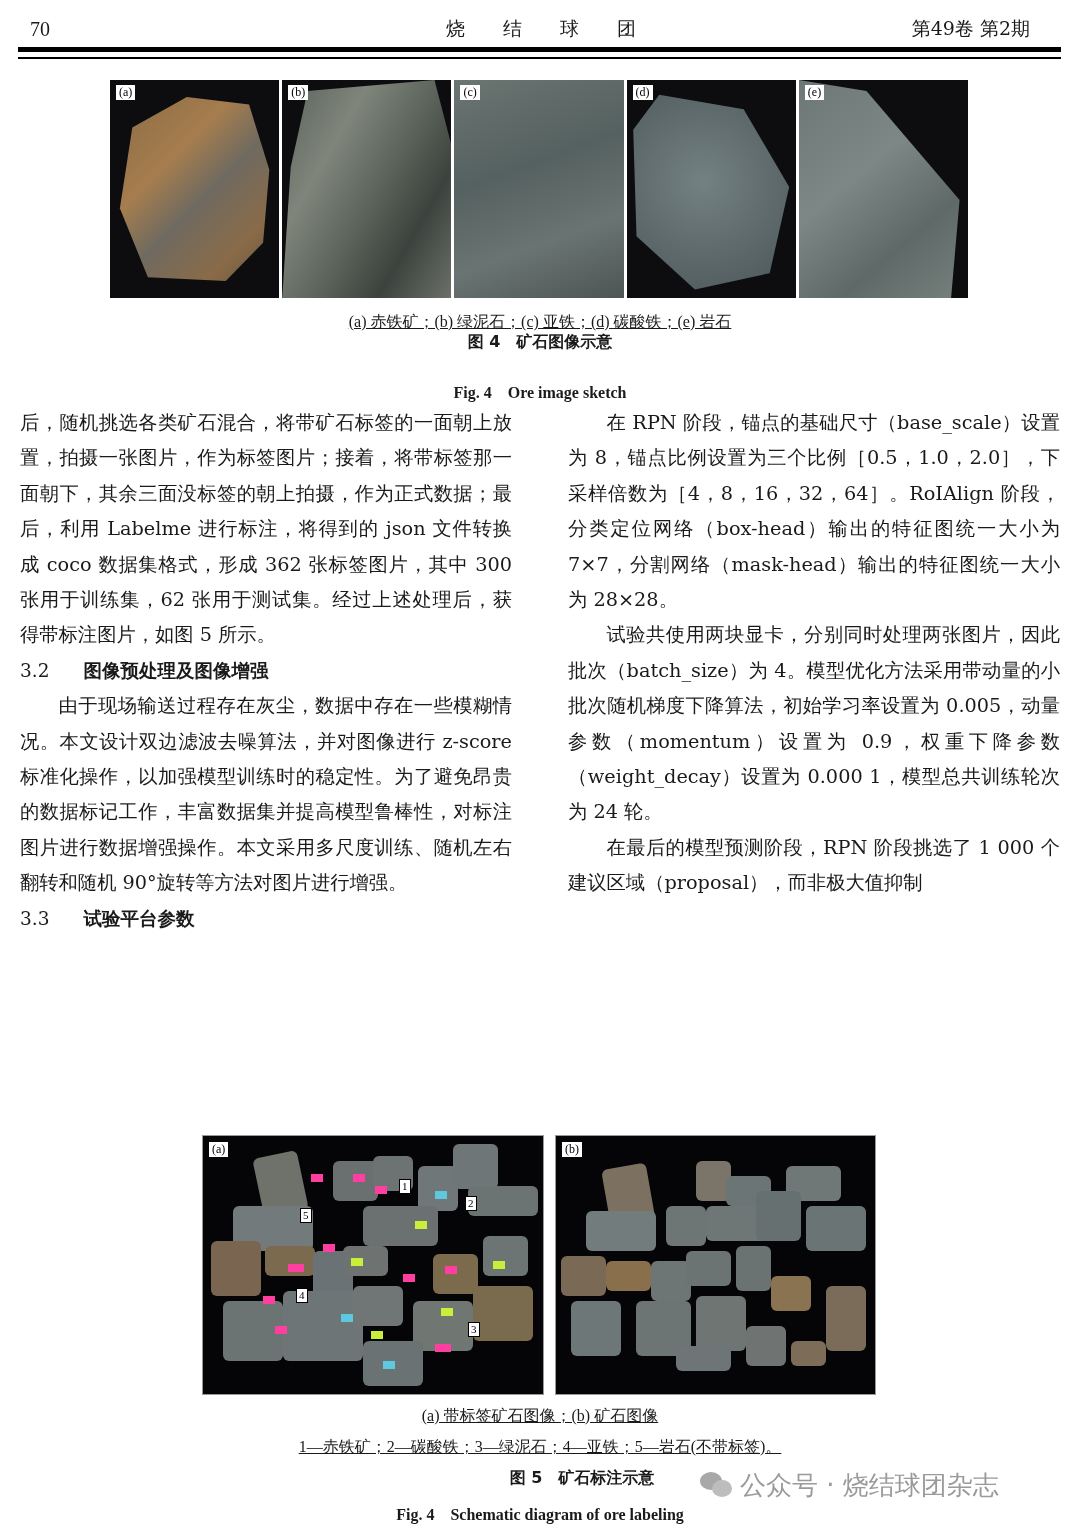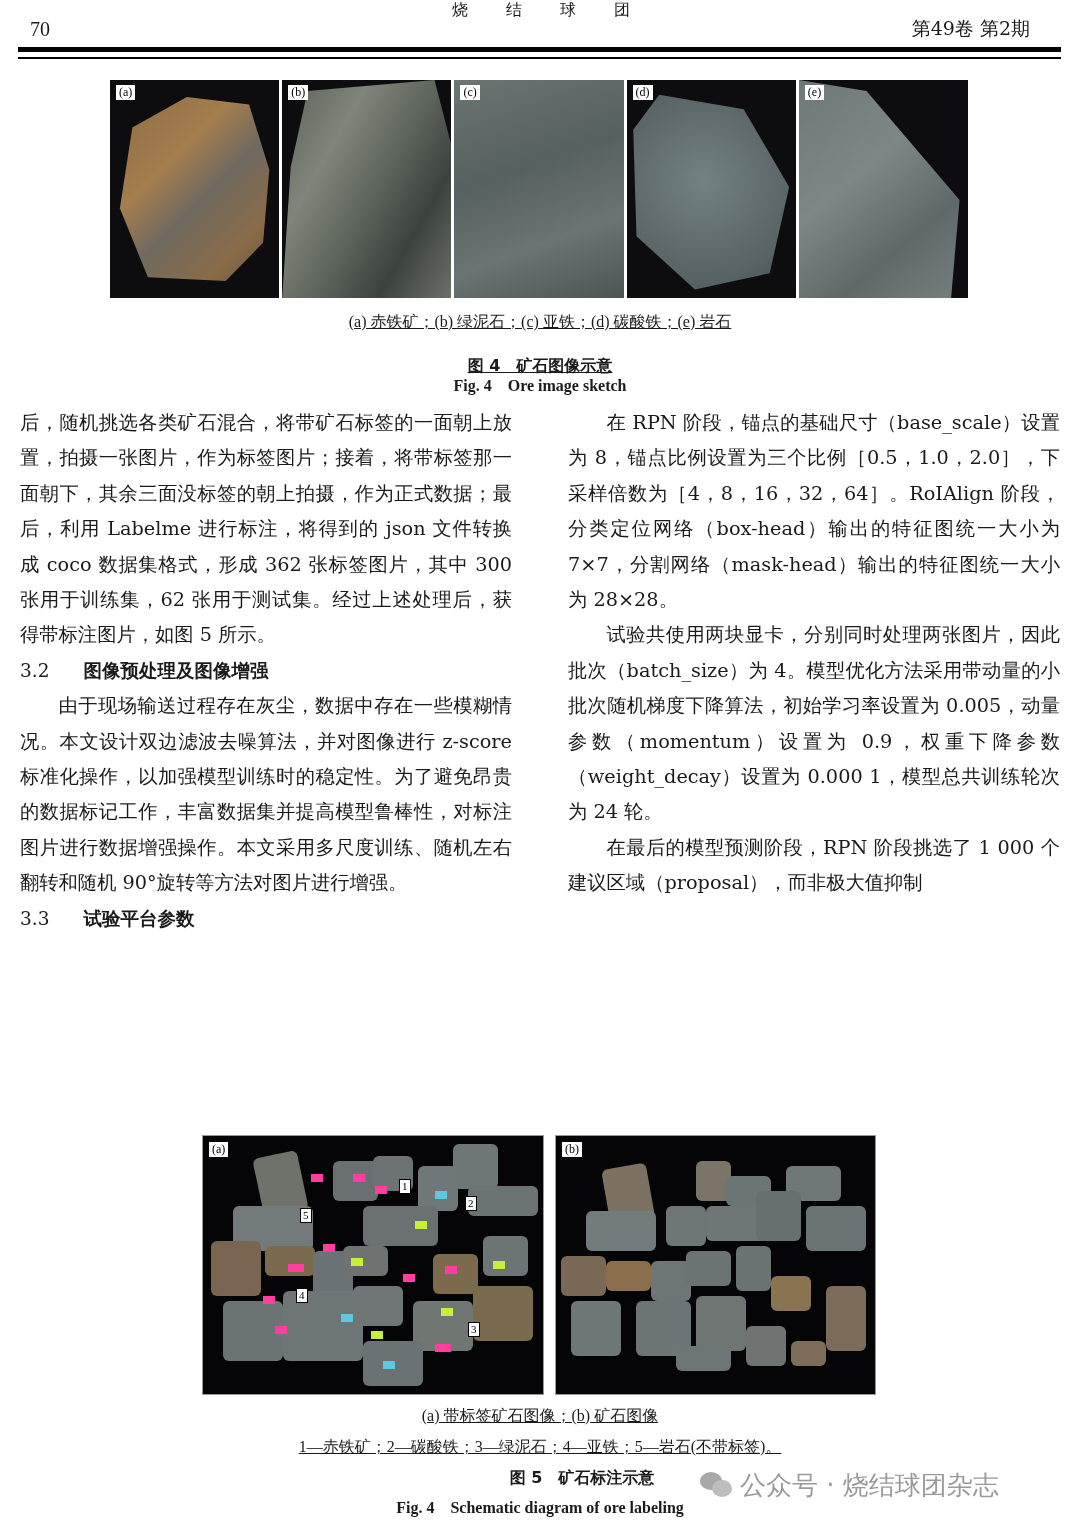--- a/index.html
+++ b/index.html
@@ -2,39 +2,39 @@
 <html><head>
 <meta charset="utf-8">
 <style>
   html, body { margin: 0; padding: 0; background: #ffffff; }
   body {
     width: 1080px; height: 1530px; position: relative; overflow: hidden;
     font-family: "DejaVu Serif", "Liberation Serif", serif; color: #1a1a1a;
   }
   .header { position: absolute; left: 22px; top: 0; width: 1036px; height: 54px; }
   .page-num { position: absolute; left: 8px; top: 18px; font-size: 20px; font-family: "Liberation Serif", serif; }
-  .journal-title { position: absolute; left: 0; right: 0; top: 0; text-align: center; font-size: 16px; letter-spacing: 38px; padding-left: 40px; }
+  .journal-title { position: absolute; left: 0; right: 0; top: 16px; text-align: center; font-size: 19px; letter-spacing: 38px; padding-left: 40px; }
   .issue { position: absolute; right: 28px; top: 16px; font-size: 19px; }
   .rule-thick { position: absolute; left: 18px; top: 47px; width: 1043px; height: 5px; background: #000; }
   .rule-thin { position: absolute; left: 18px; top: 57px; width: 1043px; height: 1.5px; background: #000; }
 
   .fig4 { position: absolute; left: 110px; top: 80px; width: 858px; height: 218px; display: flex; gap: 3px; background: #fff; }
   .panel { flex: 1; position: relative; overflow: hidden; background: #0d0d10; }
   .panel .lbl { position: absolute; left: 6px; top: 5px; background: #fff; font-size: 12px; padding: 0 3px; font-family: "Liberation Serif", serif; line-height: 15px; color:#000; }
   .rock { position: absolute; }
   .p-a .rock { left: 4%; top: 6%; width: 92%; height: 88%; background: linear-gradient(135deg, #8b6b45 0%, #a57d4e 35%, #6f6a60 55%, #8a6b48 80%, #5f5140 100%); clip-path: polygon(45% 2%, 85% 6%, 98% 40%, 94% 78%, 70% 98%, 20% 96%, 2% 60%, 10% 18%); }
   .p-b .rock { left: 0; top: 0; width: 100%; height: 100%; background: linear-gradient(120deg, #5a6158 0%, #7f857b 30%, #5b6259 55%, #3c423d 75%, #6b7069 100%); clip-path: polygon(15% 5%, 90% 0, 100% 30%, 100% 100%, 0 100%, 5% 40%); }
   .p-c .rock { left: 0; top: 0; width: 100%; height: 100%; background: linear-gradient(160deg, #6b7572 0%, #556160 40%, #6a7472 70%, #4c5553 100%); }
   .p-d .rock { left: 2%; top: 4%; width: 96%; height: 94%; background: radial-gradient(circle at 45% 45%, #748183 0%, #5e6a6c 50%, #4b5557 100%); clip-path: polygon(18% 3%, 70% 10%, 98% 48%, 86% 90%, 40% 98%, 4% 72%, 2% 20%); }
   .p-e .rock { left: 0; top: 0; width: 100%; height: 100%; background: linear-gradient(140deg, #6d7876 0%, #7d8886 40%, #5f6a68 70%, #77827f 100%); clip-path: polygon(0 0, 40% 5%, 95% 55%, 90% 100%, 0 100%); }
 
   .caption { position: absolute; left: 0; width: 1080px; text-align: center; color: #1a1a1a; }
   .cap-sub { font-size: 16px; font-family: "Liberation Serif", serif; text-decoration: underline; }
   .cap-title { font-size: 16px; font-weight: bold; font-family: "DejaVu Sans", sans-serif; }
-  .cap-en { font-size: 16px; font-weight: bold; font-family: "Liberation Serif", serif; }
+  .cap-en { font-size: 16px; font-weight: bold; font-family: "Liberation Serif", serif; margin-top: 7px; }
 
   .col { position: absolute; width: 492px; font-size: 19.3px; line-height: 35.4px; text-align: justify; }
   .col-left { left: 20px; top: 405px; }
   .col-right { left: 568px; top: 405px; }
   .col p { margin: 0; }
   .col .indent { text-indent: 2em; }
   .section-heading { font-weight: bold; font-family: "DejaVu Sans", sans-serif; font-size: 18.5px; }
   .section-heading .num { font-weight: normal; font-family: "DejaVu Serif", serif; margin-right: 34px; }
 
   .fig5 { position: absolute; top: 1135px; height: 258px; overflow: hidden; background: #050507; border: 1px solid #999; }
@@ -77,21 +77,21 @@
     <div class="rock"></div>
     <span class="lbl">(d)</span>
   </div>
   <div class="panel p-e">
     <div class="rock"></div>
     <span class="lbl">(e)</span>
   </div>
 </div>
 
 <div class="caption cap-sub" style="top:312px;">(a) 赤铁矿；(b) 绿泥石；(c) 亚铁；(d) 碳酸铁；(e) 岩石</div>
-<div class="caption cap-title" style="top:356px;text-decoration:underline;">图 4　矿石图像示意</div>
+<div class="caption cap-title" style="top:332px;">图 4　矿石图像示意</div>
 <div class="caption cap-en" style="top:376px;">Fig. 4　Ore image sketch</div>
 
 <div class="col col-left">
   <p>后，随机挑选各类矿石混合，将带矿石标签的一面朝上放置，拍摄一张图片，作为标签图片；接着，将带标签那一面朝下，其余三面没标签的朝上拍摄，作为正式数据；最后，利用 Labelme 进行标注，将得到的 json 文件转换成 coco 数据集格式，形成 362 张标签图片，其中 300 张用于训练集，62 张用于测试集。经过上述处理后，获得带标注图片，如图 5 所示。</p>
   <div class="section-heading">
     <span class="num">3.2</span><span>图像预处理及图像增强</span>
   </div>
   <p class="indent">由于现场输送过程存在灰尘，数据中存在一些模糊情况。本文设计双边滤波去噪算法，并对图像进行 z-score 标准化操作，以加强模型训练时的稳定性。为了避免昂贵的数据标记工作，丰富数据集并提高模型鲁棒性，对标注图片进行数据增强操作。本文采用多尺度训练、随机左右翻转和随机 90°旋转等方法对图片进行增强。</p>
   <div class="section-heading">
     <span class="num">3.3</span><span>试验平台参数</span>

